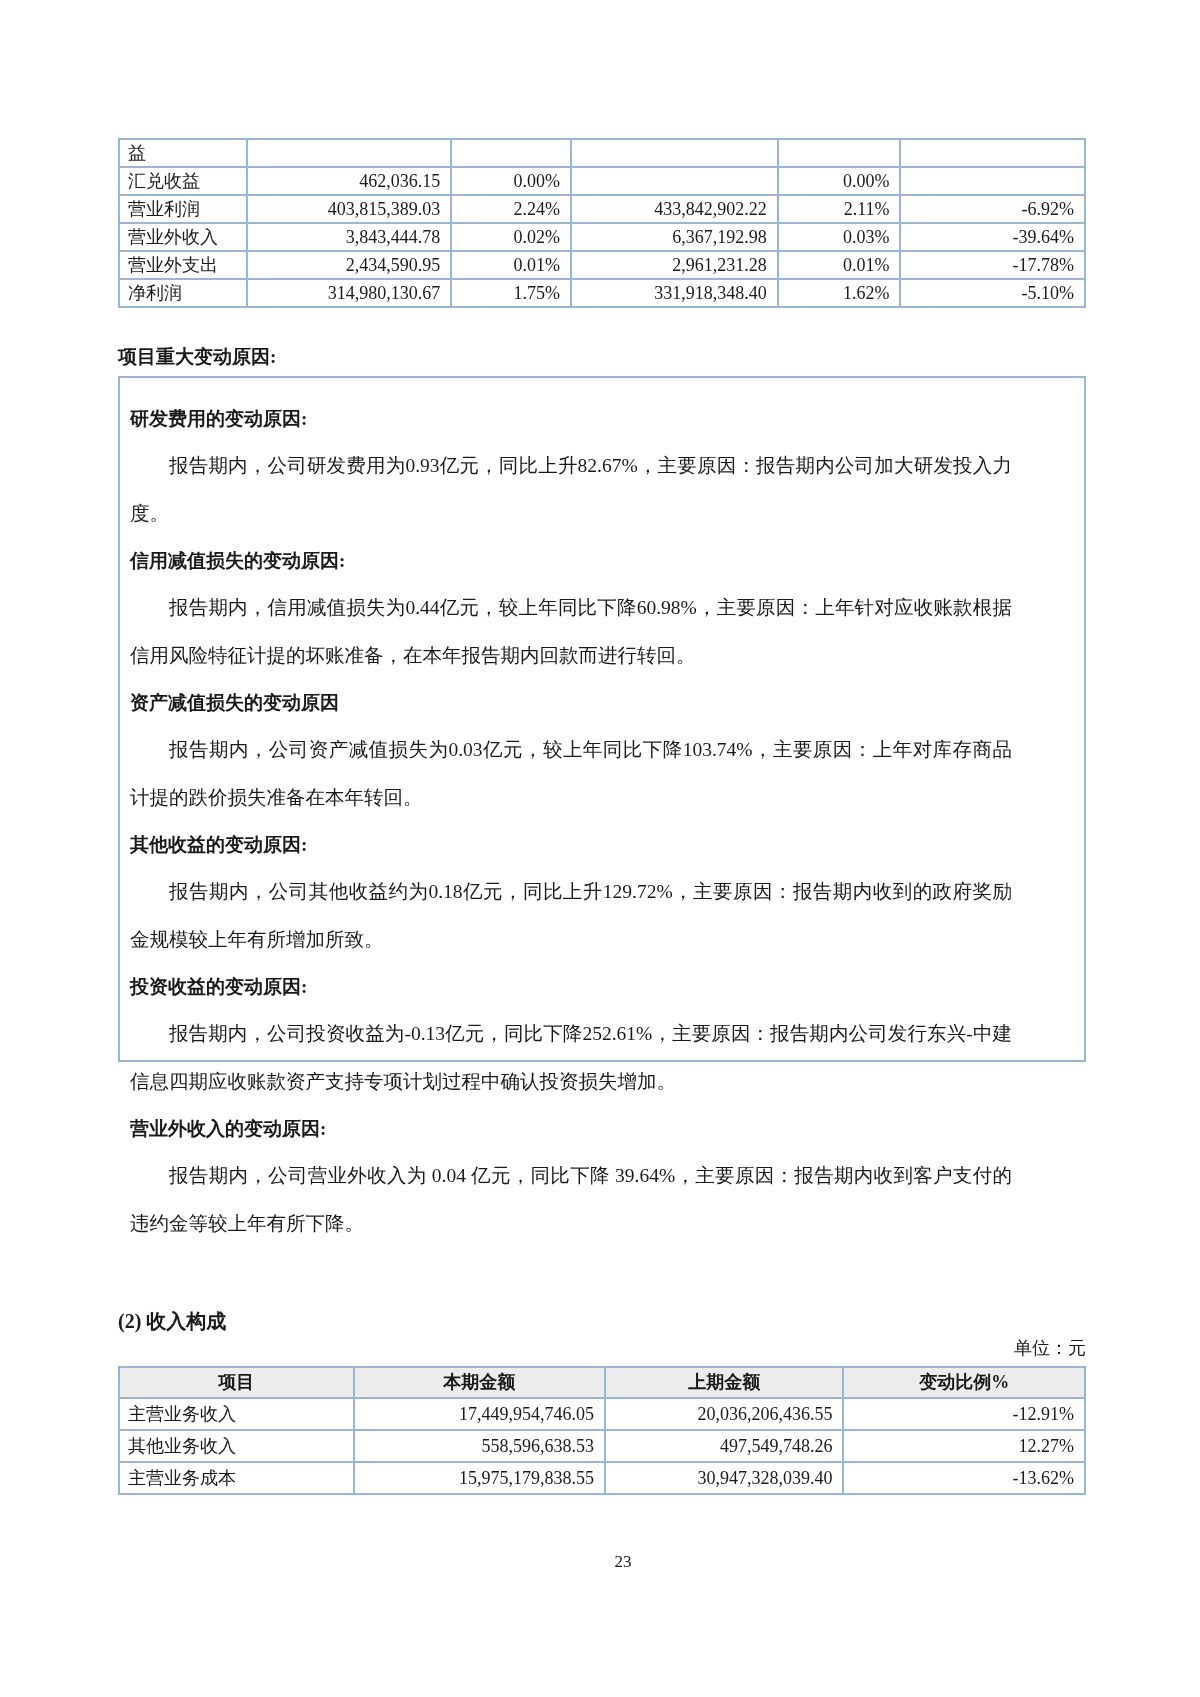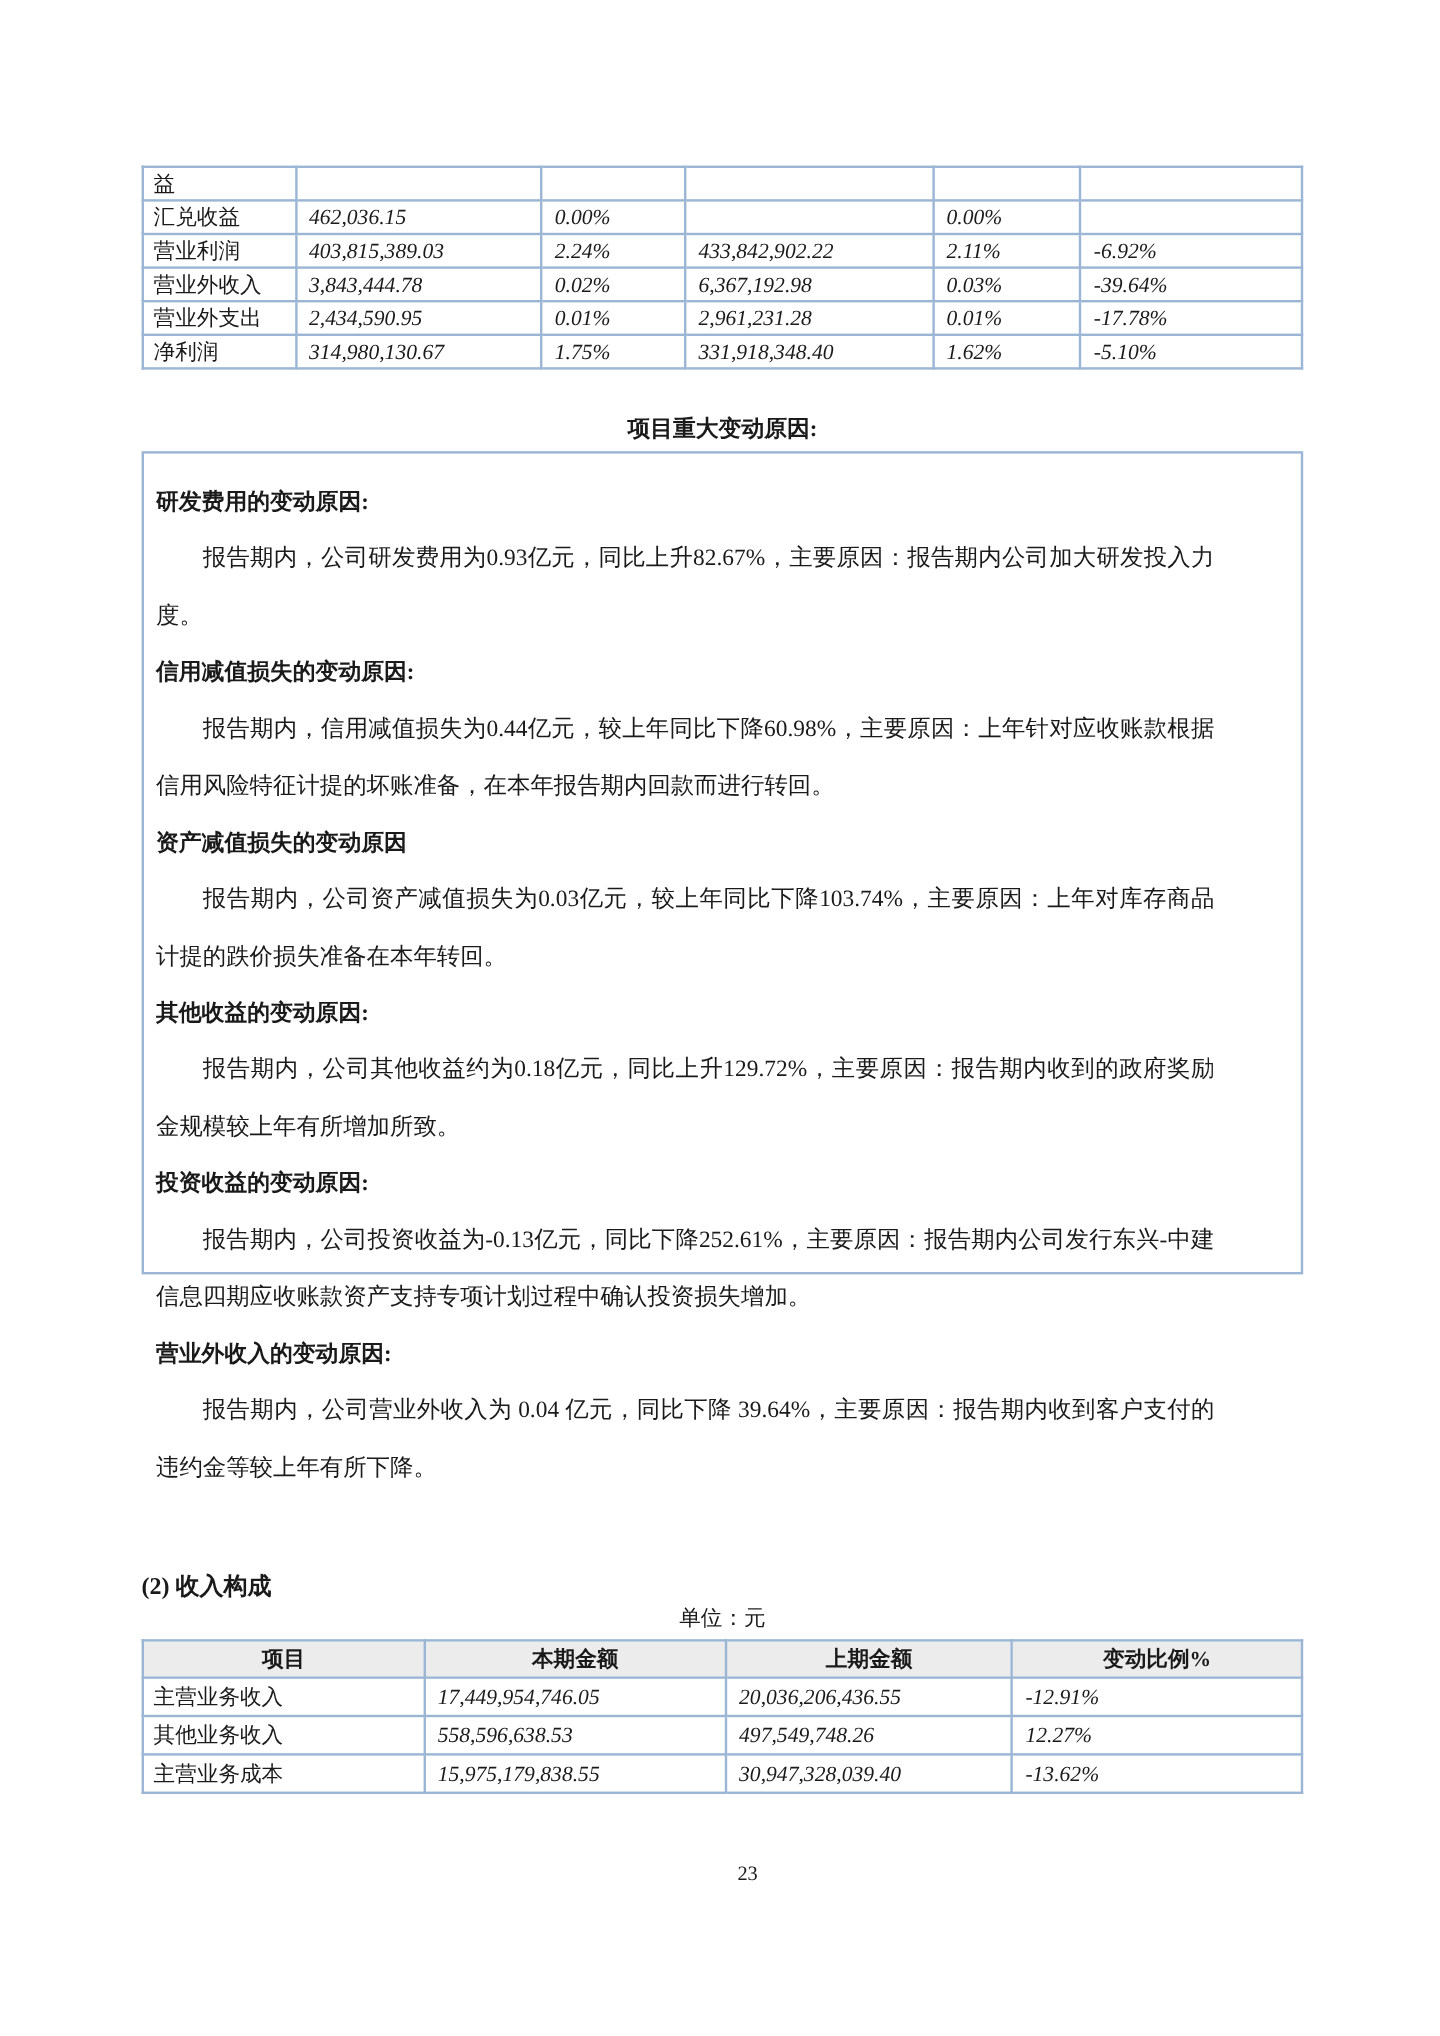--- a/index.html
+++ b/index.html
@@ -12,29 +12,29 @@
   .content-x { left:118px; width:968px; }
 
   
   table { border-collapse:collapse; width:100%; table-layout:fixed; }
   td, th {
     border:2px solid #9bb5d5;
     font-size:18px; line-height:26px; height:26px;
     padding:0 10px; overflow:hidden; white-space:nowrap;
     font-weight:normal;
   }
-  td.num { text-align:left;font-style:italic; }
+  td.num { text-align:right; }
   td.lbl { text-align:left; padding-left:8px; }
   .income-table th {
     background:#ececec; text-align:center; font-weight:bold; height:29px; line-height:29px;
   }
   .income-table td { height:30px; line-height:30px; }
 
   
-  .reasons-title { font-size:19px; font-weight:bold;text-align:center; }
+  .reasons-title { font-size:19px; font-weight:bold; }
   .reasons-box {
     border:2px solid #9bb5d5; box-sizing:border-box;
     padding:18px 72px 0 10px; background:#ffffff;
   }
   .reason-heading {
     font-size:19px; font-weight:bold; line-height:46px; margin:0;
   }
   .reason-paragraph {
     font-size:19.5px; line-height:48px; margin:0;
     text-indent:2em; text-align:justify;
@@ -135,21 +135,21 @@
         <p class="reason-paragraph">报告期内，公司投资收益为-0.13亿元，同比下降252.61%，主要原因：报告期内公司发行东兴-中建信息四期应收账款资产支持专项计划过程中确认投资损失增加。</p>
       </div>
       <div>
         <p class="reason-heading">营业外收入的变动原因:</p>
         <p class="reason-paragraph">报告期内，公司营业外收入为 0.04 亿元，同比下降 39.64%，主要原因：报告期内收到客户支付的违约金等较上年有所下降。</p>
       </div>
     </div>
 
   <div class="abs content-x income-title" style="top:1296px;">(2) 收入构成</div>
 
-  <div class="abs content-x unit-label" style="top:1336px;text-align:center;">单位：元</div>
+  <div class="abs content-x unit-label" style="top:1336px;">单位：元</div>
 
   <div class="abs content-x" style="top:1366px;">
     <table class="income-table">
       <colgroup>
         <col style="width:24.3%">
           <col style="width:26.0%">
           <col style="width:24.7%">
           <col style="width:25.0%">
       </colgroup>
       <thead>

